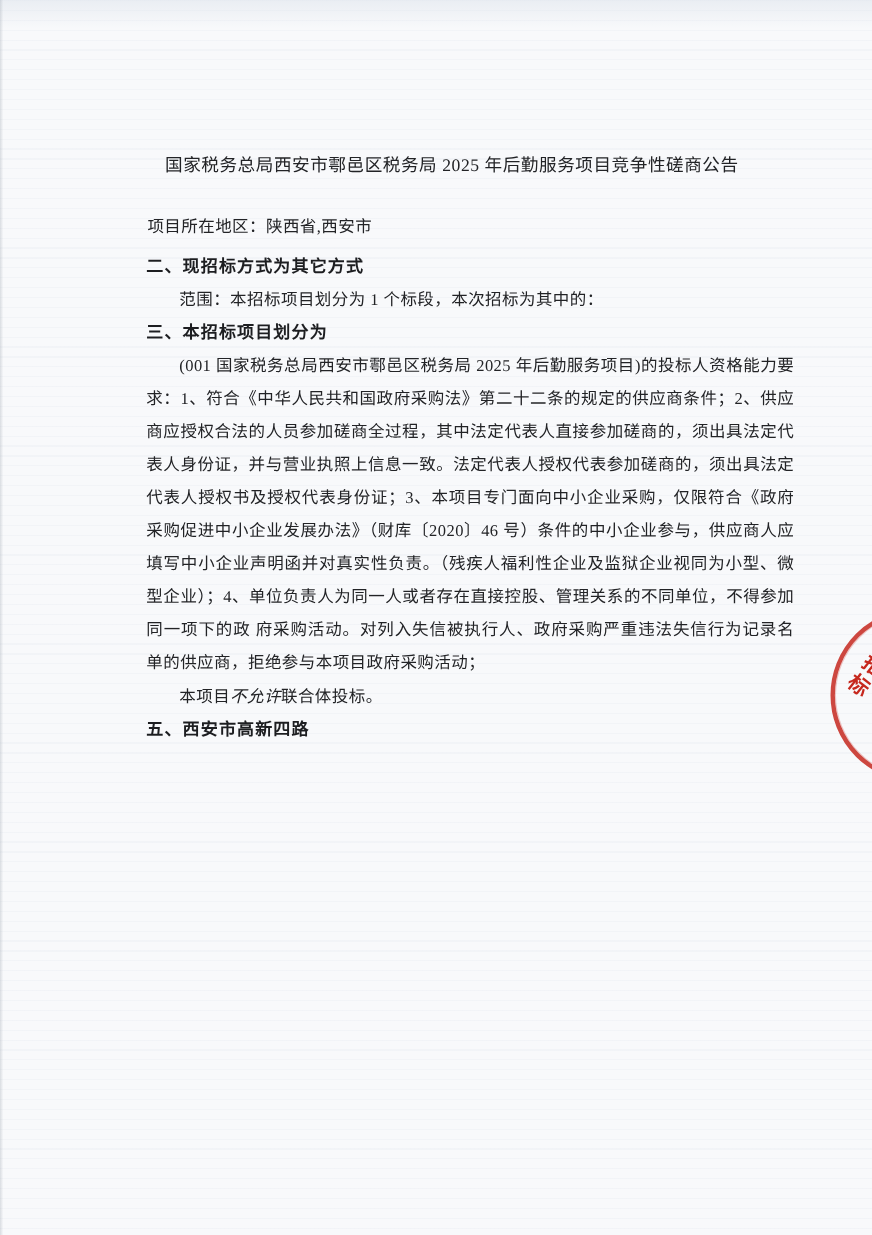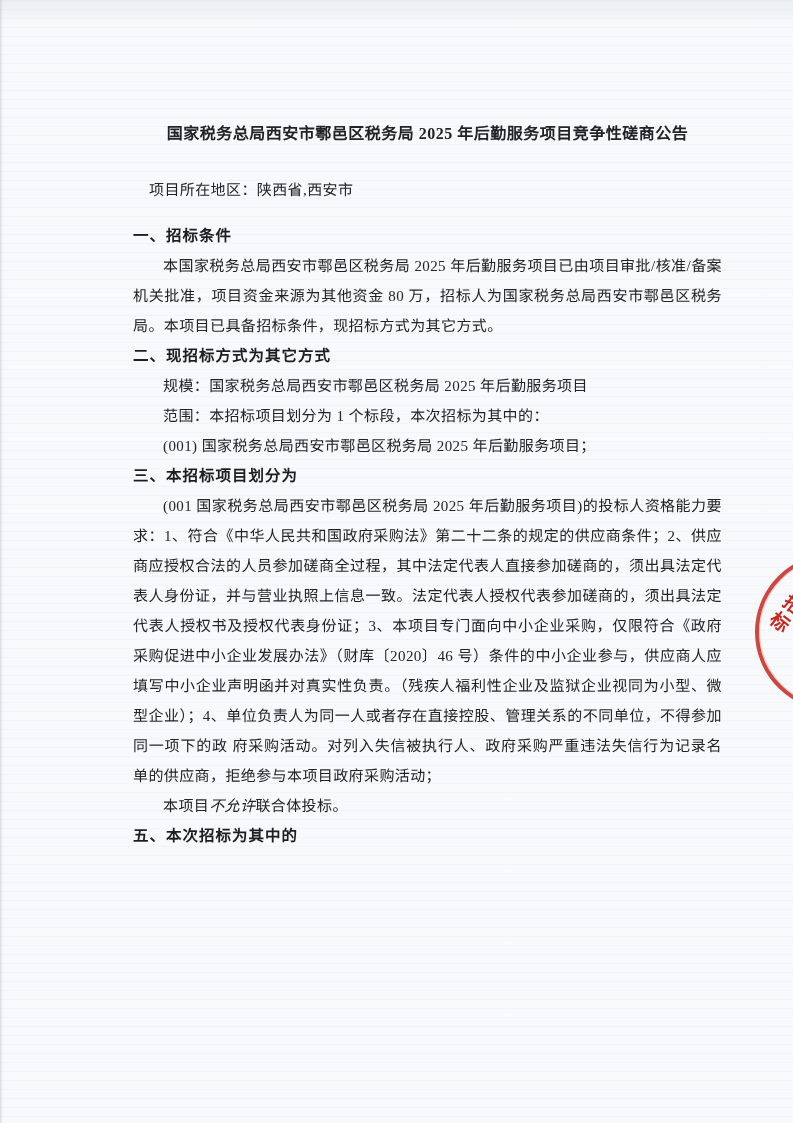--- a/index.html
+++ b/index.html
@@ -22,30 +22,30 @@
     color: #222326;
     font-family: "Liberation Serif", "DejaVu Serif", serif;
   }
   .content {
     position: absolute;
     left: 133px;
     top: 118px;
     width: 589px;
   }
   .title {
-    margin: 0;
-    text-align: center;
+    margin: 17px;
+    text-align: left;
     font-size: 16px;
     line-height: 32px;
-    font-weight: bold;
+    font-weight: normal;
     letter-spacing: 0.5px;
   }
   .title-block { margin-bottom: 25px; }
   .location-line {
-    margin: 16px;
+    margin: 1px;
     font-size: 15px;
     line-height: 30px;
     letter-spacing: 0.4px;
   }
   .sections { }
   .section { margin: 0; }
   .section-heading {
     margin: 0;
     font-family: "Liberation Sans", "DejaVu Sans", sans-serif;
     font-size: 15.5px;
@@ -107,36 +107,30 @@
 
   <div class="content">
     <div class="title-block">
       <h1 class="title">国家税务总局西安市鄠邑区税务局 2025 年后勤服务项目竞争性磋商公告</h1>
     </div>
 
     <p class="location-line">项目所在地区：陕西省,西安市</p>
 
     <div class="sections" id="sections">
         <div class="section">
-          <h2 class="section-heading">一、招标条件</h2>
-          <p class="para"><span>本国家税务总局西安市鄠邑区税务局 2025 年后勤服务项目已由项目审批/核准/备案机关批准，项目资金来源为其他资金 80 万，招标人为国家税务总局西安市鄠邑区税务局。本项目已具备招标条件，现招标方式为其它方式。</span></p>
-        </div>
-        <div class="section">
           <h2 class="section-heading">二、现招标方式为其它方式</h2>
-          <p class="para"><span>规模：国家税务总局西安市鄠邑区税务局 2025 年后勤服务项目</span></p>
           <p class="para"><span>范围：本招标项目划分为 1 个标段，本次招标为其中的：</span></p>
-          <p class="para"><span>(001) 国家税务总局西安市鄠邑区税务局 2025 年后勤服务项目；</span></p>
         </div>
         <div class="section">
           <h2 class="section-heading">三、本招标项目划分为</h2>
           <p class="para"><span>(001 国家税务总局西安市鄠邑区税务局 2025 年后勤服务项目)的投标人资格能力要求：1、符合《中华人民共和国政府采购法》第二十二条的规定的供应商条件；2、供应商应授权合法的人员参加磋商全过程，其中法定代表人直接参加磋商的，须出具法定代表人身份证，并与营业执照上信息一致。法定代表人授权代表参加磋商的，须出具法定代表人授权书及授权代表身份证；3、本项目专门面向中小企业采购，仅限符合《政府采购促进中小企业发展办法》（财库〔2020〕46 号）条件的中小企业参与，供应商人应填写中小企业声明函并对真实性负责。（残疾人福利性企业及监狱企业视同为小型、微型企业）；4、单位负责人为同一人或者存在直接控股、管理关系的不同单位，不得参加同一项下的政 府采购活动。对列入失信被执行人、政府采购严重违法失信行为记录名单的供应商，拒绝参与本项目政府采购活动；</span></p>
           <p class="para"><span>本项目</span><span class="italic">不允许</span><span>联合体投标。</span></p>
         </div>
         <div class="section">
-          <h2 class="section-heading">五、本次招标为其中的</h2>
+          <h2 class="section-heading">五、西安市高新四路</h2>
         </div>
       </div>
   </div>
 
   <div class="stamp" style="border-color: rgba(198, 40, 30, 0.85);">
     <span class="stamp-text" style="color: rgb(198, 40, 30);">招标</span>
   </div>
 </div>
 
 </body></html>

